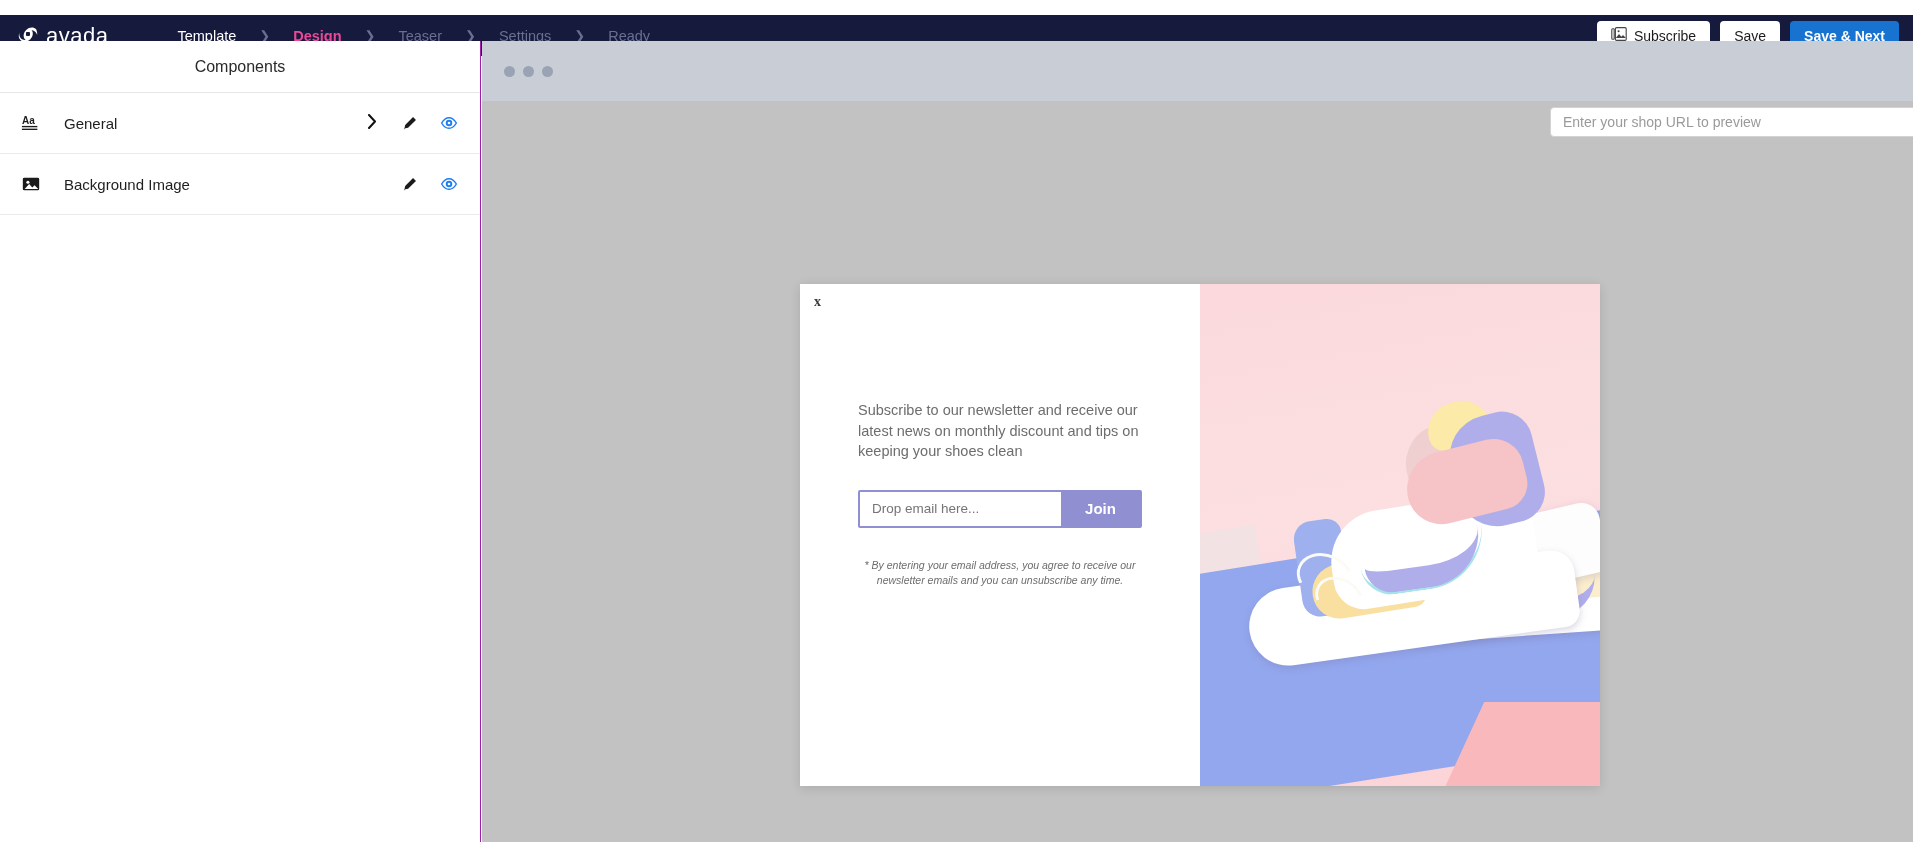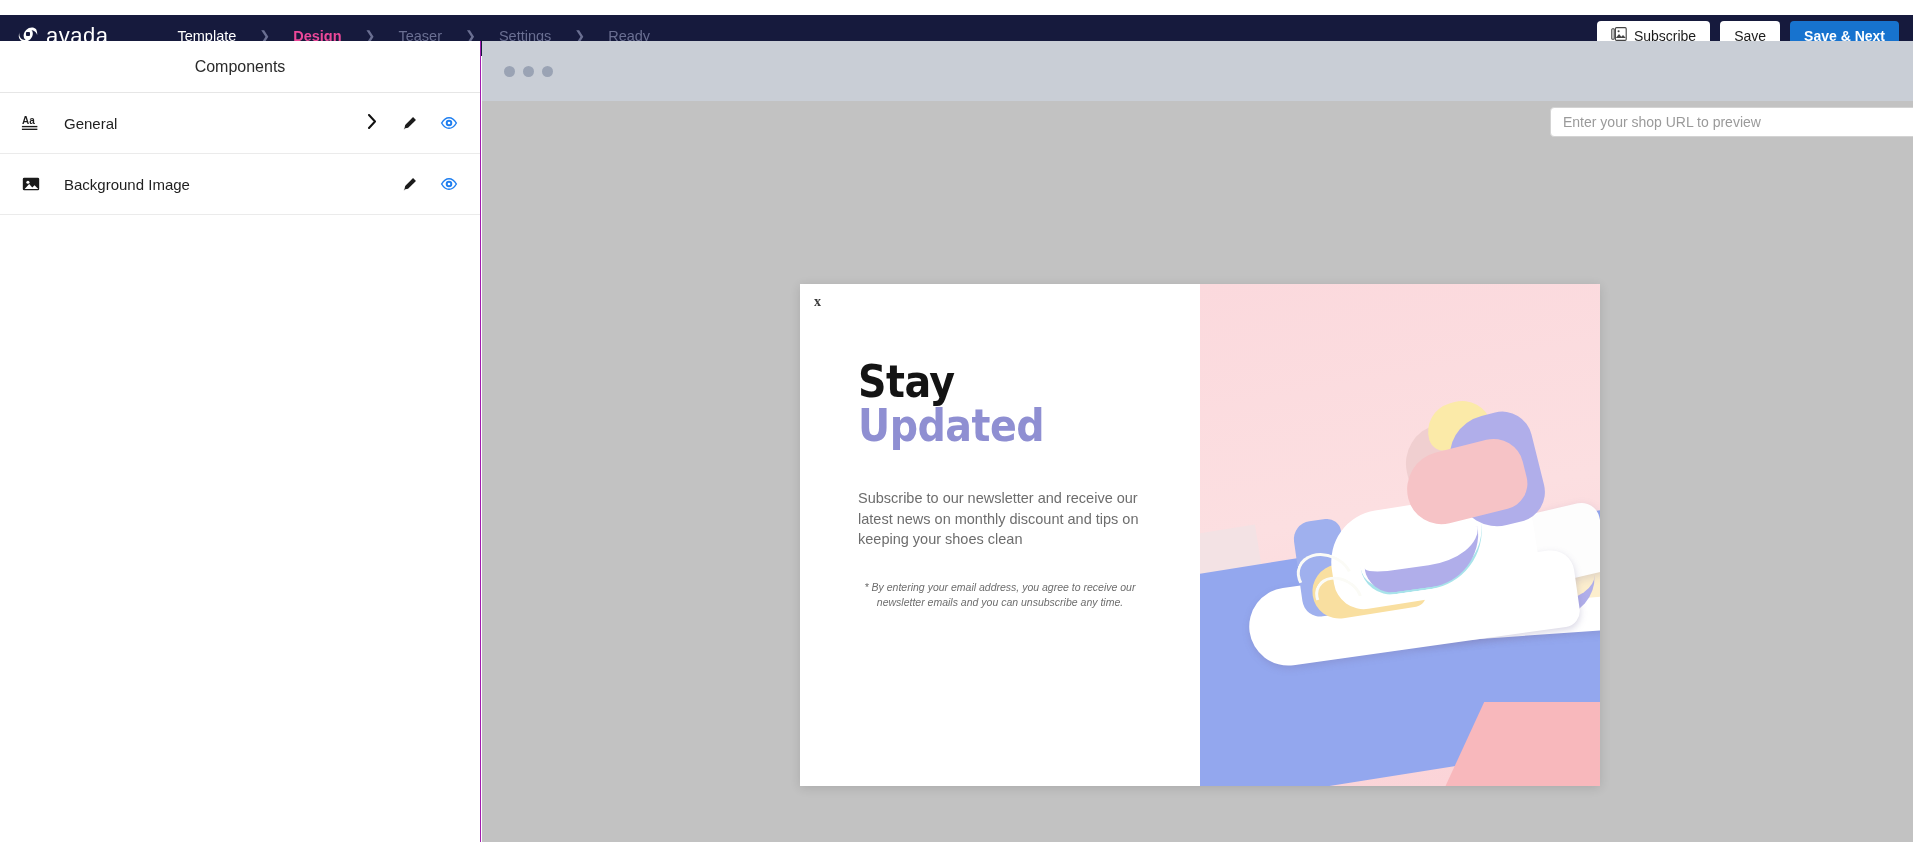--- a/index.html
+++ b/index.html
@@ -346,27 +346,27 @@
       </svg>
     </span>
   </div>
 
   <div class="popup" style="left:318px; top:243px;">
 
     <div class="popup-left">
       <span class="popup-close">x</span>
 
       <div class="popup-body">
-        <div class="headline">
-          <span class="h-dark">Stay</span>
-          <span class="h-accent">Updated</span>
+
+        <div class="subtext">Subscribe to our newsletter and receive our latest news on monthly discount and tips on keeping your shoes clean</div>
+
+        <div class="form-row">
+          <input class="email-input" type="text" placeholder="Drop email here..." style="">
+          <div class="join-btn">Join</div>
         </div>
-
-        <div class="subtext">Subscribe to our newsletter and receive our latest news on monthly discount and tips on keeping your shoes clean</div>
-
 
         <div class="disclaimer">* By entering your email address, you agree to receive our newsletter emails and you can unsubscribe any time.</div>
       </div>
     </div>
 
     <div class="popup-right">
       <div class="floor-light"></div>
       <div class="floor"></div>
       <div class="pink-tri"></div>
 

